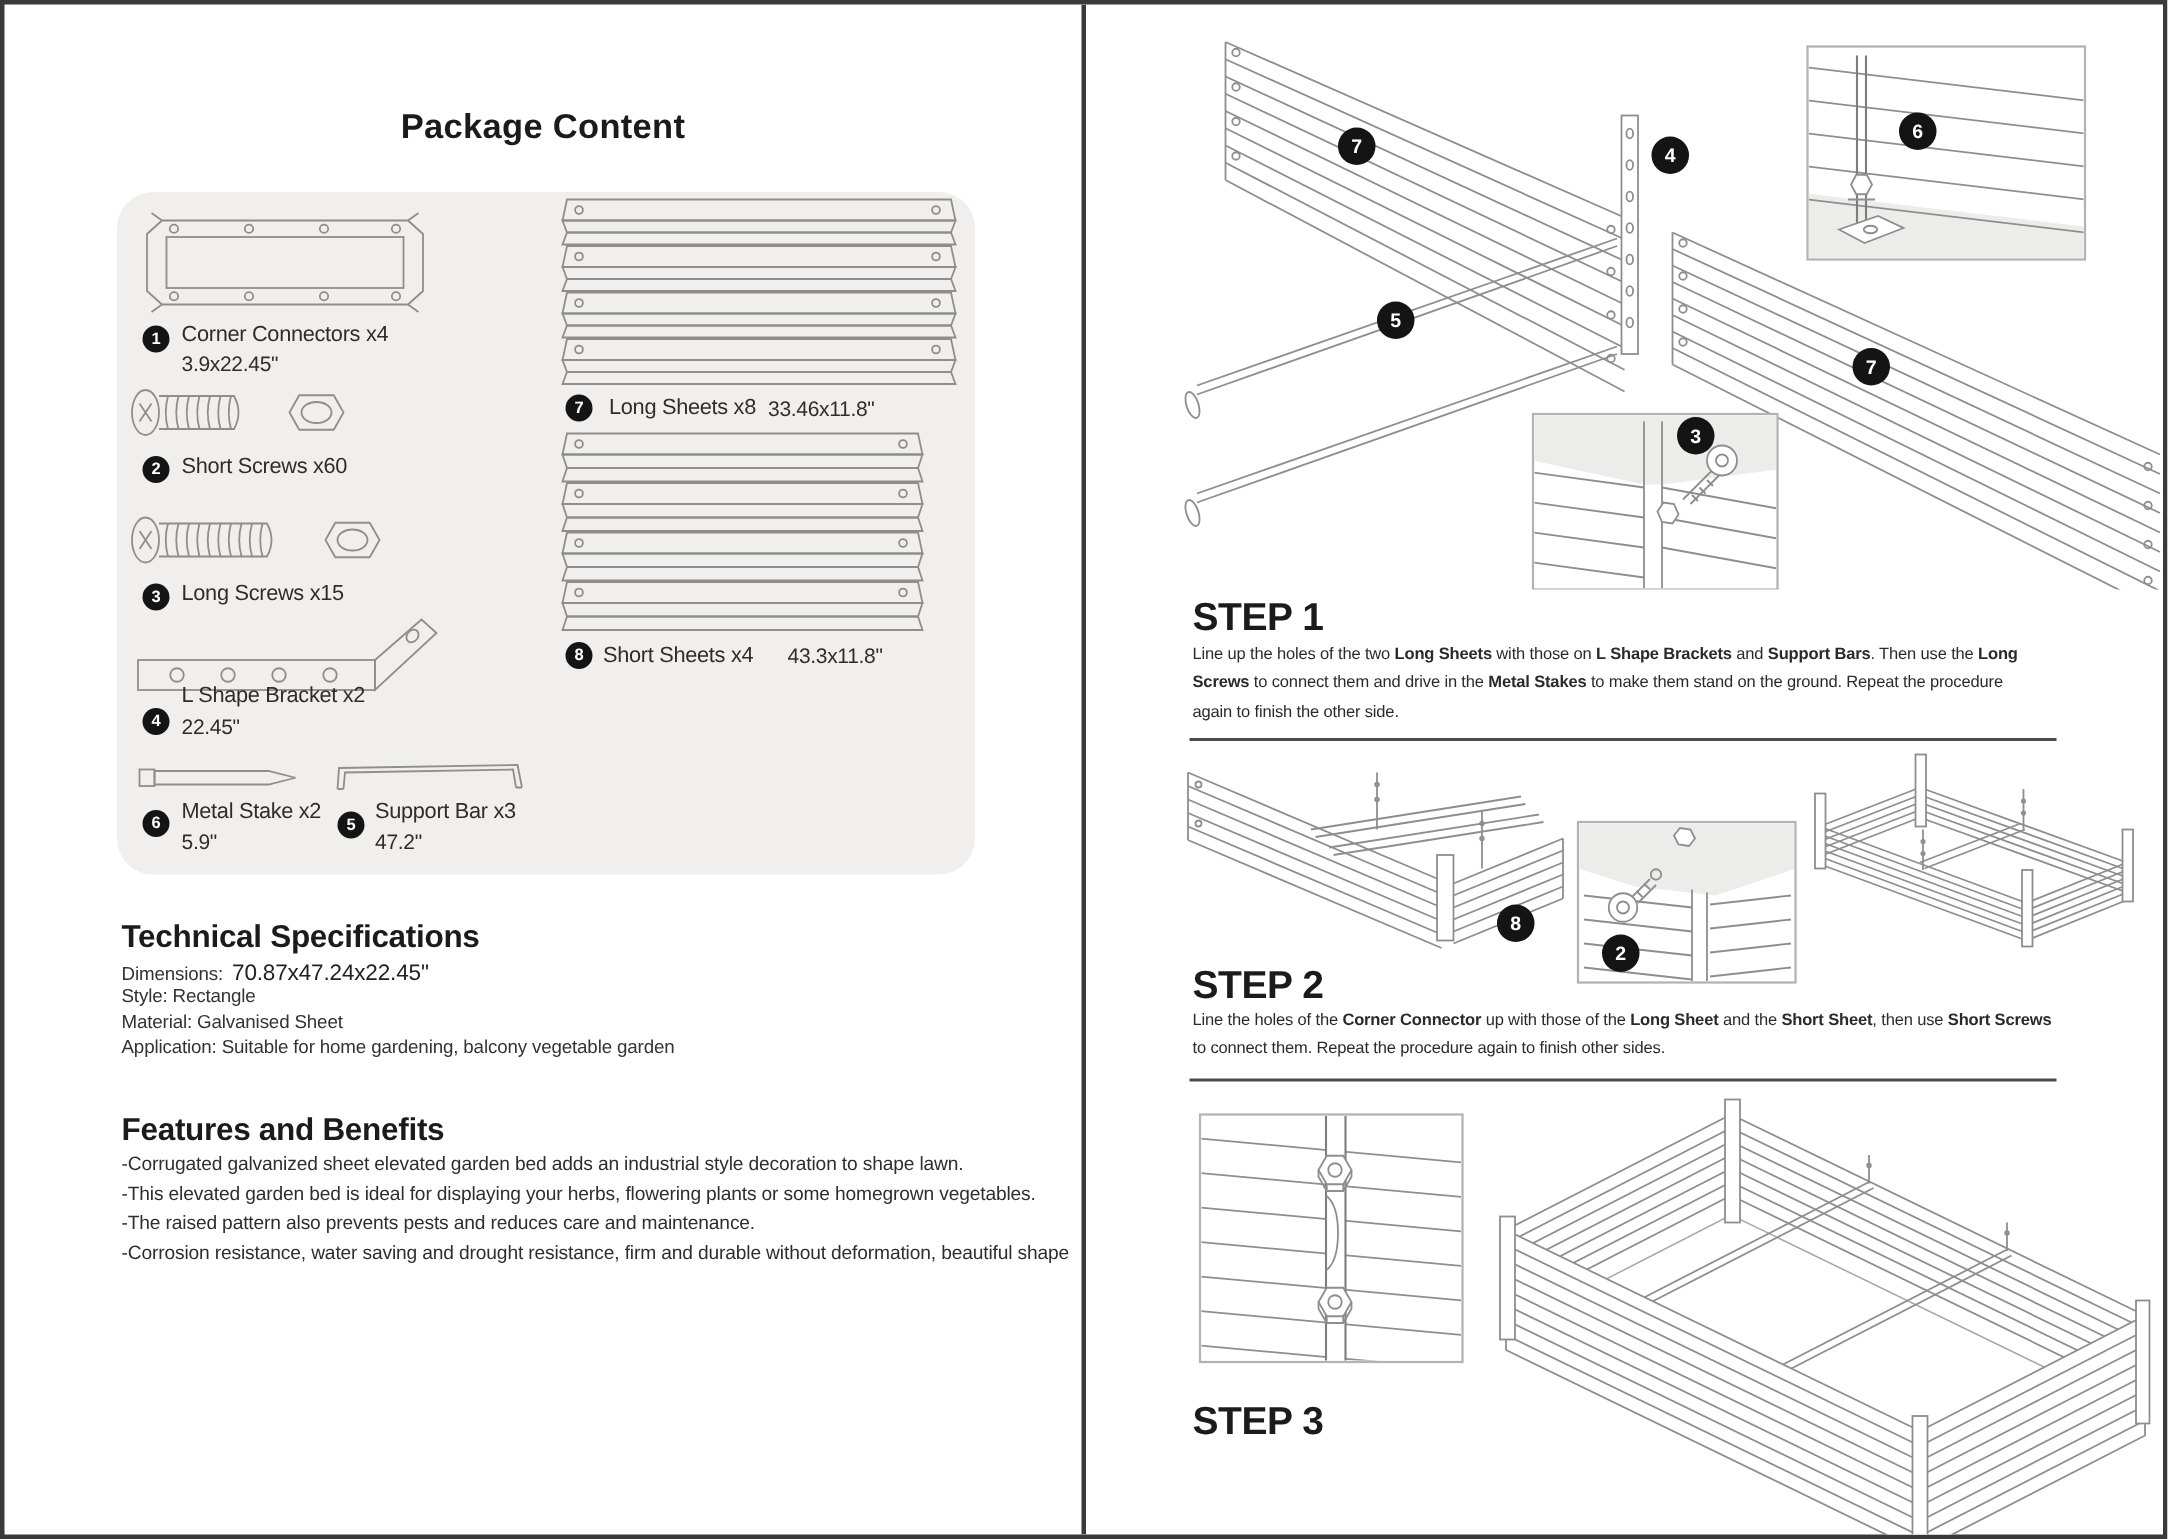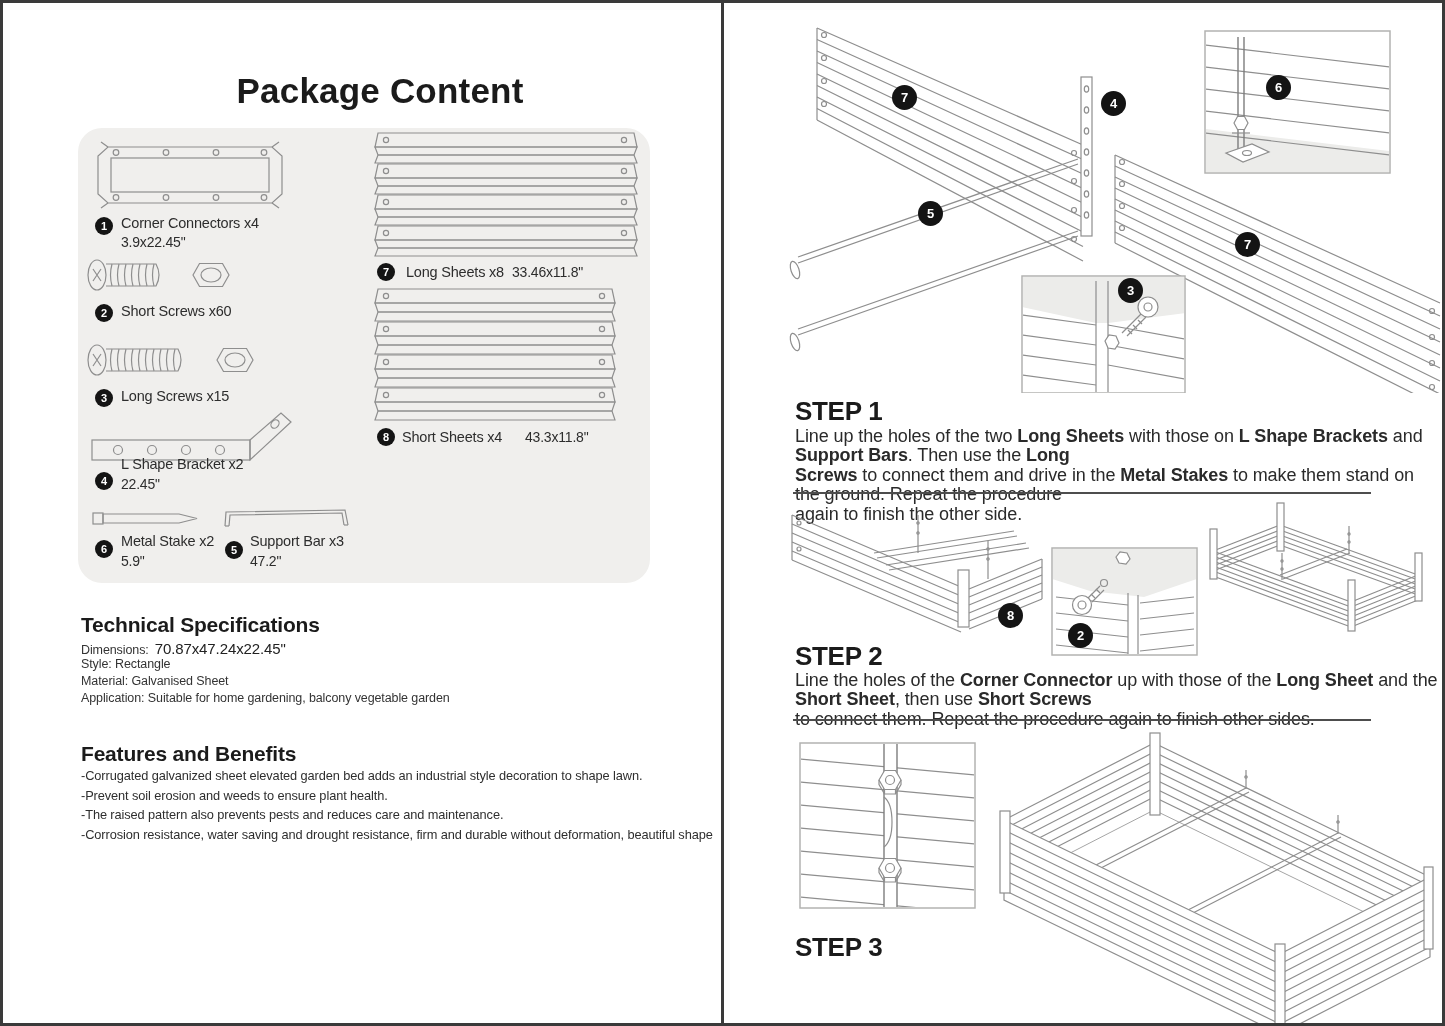--- a/index.html
+++ b/index.html
@@ -5,42 +5,42 @@
   html,body{margin:0;padding:0;background:#fff;}
   .page{position:relative;width:1445px;height:1026px;background:#ffffff;
         font-family:"Liberation Sans", sans-serif;color:#222;overflow:hidden;
         border:3px solid #3a3a3a;box-sizing:border-box;}
   .abs{position:absolute;}
   .panel-left{position:absolute;left:0;top:0;width:718px;height:100%;}
   .v-divider{position:absolute;left:718px;top:0;width:3px;height:100%;background:#3a3a3a;}
   .panel-right{position:absolute;left:721px;top:0;width:718px;height:100%;}
 
   .doc-title{position:absolute;left:0;top:68px;width:718px;text-align:center;
-             font-size:35px;font-weight:700;color:#1b1b1b;letter-spacing:.2px;padding-left:18px;}
+             font-size:23px;font-weight:700;color:#1b1b1b;letter-spacing:.2px;}
 
   .pkg-box{position:absolute;left:75px;top:125px;width:572px;height:455px;
            background:#f0efed;border-radius:24px;}
 
   .badge{display:flex;align-items:center;justify-content:center;
          background:#141414;color:#fff;border-radius:50%;font-weight:700;}
   .badge.sm{width:18px;height:18px;font-size:11px;}
   .badge.lg{width:25px;height:25px;font-size:13px;position:absolute;z-index:5;}
 
   .pkg-label{font-size:14.5px;letter-spacing:-0.2px;color:#2d2d2d;white-space:nowrap;}
   .pkg-dims{font-size:14px;letter-spacing:-0.2px;color:#2d2d2d;white-space:nowrap;}
 
   .sec-heading{font-size:21px;font-weight:700;color:#1b1b1b;letter-spacing:-0.2px;}
   .spec-line{font-size:12.5px;color:#333;letter-spacing:-0.1px;white-space:nowrap;}
   .spec-dim-value{font-size:15px;color:#222;margin-left:6px;}
   .feature-line{font-size:12.8px;color:#2e2e2e;letter-spacing:-0.1px;
                 margin:0 0 4.6px 0;white-space:nowrap;}
 
   .step-heading{position:absolute;font-size:26px;font-weight:700;color:#1b1b1b;
                 letter-spacing:-0.3px;}
-  .step-para{position:absolute;font-size:18px;line-height:19.4px;color:#2a2a2a;
+  .step-para{position:absolute;font-size:11px;line-height:19.4px;color:#2a2a2a;
              letter-spacing:-0.1px;width:648px;white-space:pre-line;}
   .step-para .b{font-weight:700;}
   .h-rule{position:absolute;height:2px;background:#4d4d4d;}
 
   svg{display:block;}
   .ln{stroke:#8e8e8e;stroke-width:1.2;fill:none;}
   .ln2{stroke:#7d7d7d;stroke-width:1.4;fill:none;}
   .wfill{fill:#ffffff;}
   .gfill{fill:#ececea;}
   .boxline{stroke:#b3b3b1;stroke-width:1.5;fill:#ffffff;}
@@ -172,21 +172,21 @@
     <div class="abs spec-line" style="left:78px;top:637px">
       <span>Dimensions:</span><span class="spec-dim-value">70.87x47.24x22.45"</span>
     </div>
     <div class="abs spec-line" style="left:78px;top:654px">Style: Rectangle</div>
     <div class="abs spec-line" style="left:78px;top:671px">Material: Galvanised Sheet</div>
     <div class="abs spec-line" style="left:78px;top:688px">Application: Suitable for home gardening, balcony vegetable garden</div>
 
     <div class="abs sec-heading" style="left:78px;top:739px">Features and Benefits</div>
     <div class="abs" style="left:78px;top:765px">
       <p class="feature-line">-Corrugated galvanized sheet elevated garden bed adds an industrial style decoration to shape lawn.</p>
-      <p class="feature-line">-Prevent soil erosion and weeds to ensure plant health.</p>
+      <p class="feature-line">-This elevated garden bed is ideal for displaying your herbs, flowering plants or some homegrown vegetables.</p>
       <p class="feature-line">-The raised pattern also prevents pests and reduces care and maintenance.</p>
       <p class="feature-line">-Corrosion resistance, water saving and drought resistance, firm and durable without deformation, beautiful shape</p>
     </div>
   </div>
 
   <div class="v-divider"></div>
 
   <div class="panel-right">
 
     <svg class="abs" style="left:0;top:8px" width="718" height="382" viewBox="0 0 718 382">

